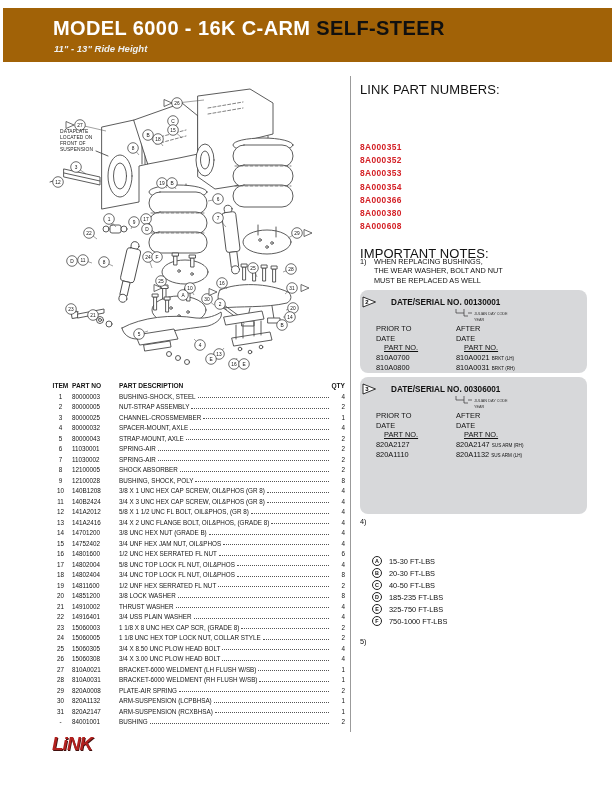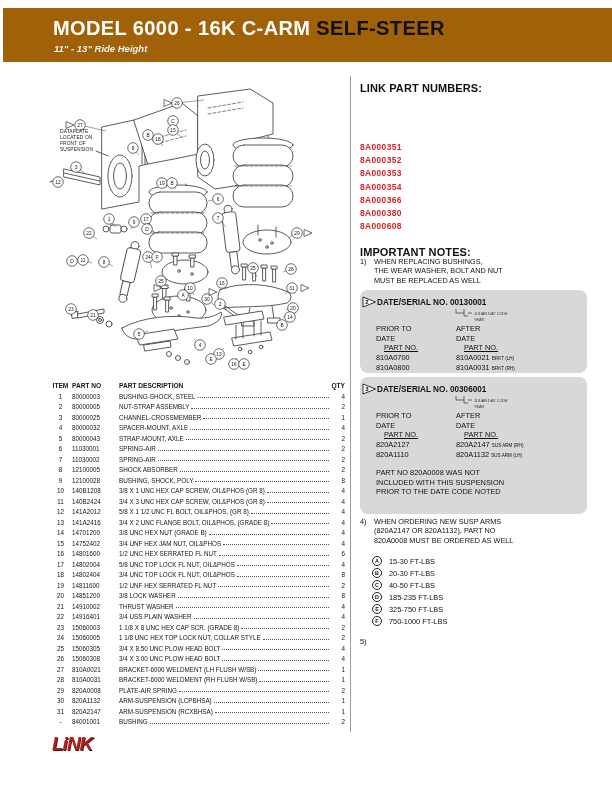--- a/index.html
+++ b/index.html
@@ -30,27 +30,27 @@
   .phead{font-weight:bold;font-size:6.6px;height:13px;}
   .c-item{width:17px;text-align:center;flex:none;}
   .c-part{width:47px;padding-left:3px;flex:none;}
   .c-desc{white-space:nowrap;}
   .leader{flex:1;border-bottom:1px dotted #555;margin:0 2px 1.5px 2px;min-width:3px;}
   .leader.none{border-bottom:none;}
   .c-qty{width:14px;text-align:right;flex:none;}
   
   .right-col{position:absolute;left:360px;top:80px;width:227px;height:660px;}
   .rc{position:absolute;left:0;}
-  .lbl{font-size:11px;font-weight:bold;letter-spacing:.1px;}
+  .lbl{font-size:13px;font-weight:normal;letter-spacing:.1px;}
   .pn-list div{color:#d42127;font-weight:bold;font-size:8.4px;line-height:13.2px;letter-spacing:.4px;}
   .note{display:flex;gap:4px;font-size:7.3px;line-height:9.3px;}
   .nnum{flex:none;width:10px;}
   .ml{white-space:pre-line;}
   .dbox{position:absolute;left:0;width:227px;background:#d7d8da;border-radius:8px;padding:6px 0 0 0;box-sizing:border-box;}
-  .dbox-title{display:flex;align-items:center;gap:0;margin-left:2px;font-size:8.2px;font-weight:bold;}
+  .dbox-title{display:flex;align-items:center;gap:14px;margin-left:2px;font-size:8.2px;font-weight:bold;}
   .flagsvg{flex:none;}
   .julian{margin-left:90px;display:block;}
   .jline{stroke:#333;stroke-width:0.7;fill:none;}
   .jtext{font-size:3.8px;fill:#333;font-family:"Liberation Sans",sans-serif;}
   .dbox-grid{display:grid;grid-template-columns:80px auto;margin:2px 0 0 16px;font-size:7.4px;line-height:9.6px;}
   .dgh{}
   .u{text-decoration:underline;padding-left:8px;}
   .sfx{font-size:4.6px;letter-spacing:0;}
   .dbox-note{margin:7px 0 0 16px;font-size:7.4px;line-height:9.6px;}
   .trow{display:flex;align-items:center;gap:7px;height:12px;margin-left:12px;}
@@ -641,30 +641,24 @@
           <span class="dgh">AFTER</span>
         <span class="dgh">DATE</span>
           <span class="dgh">DATE</span>
         <span class="dgh u">PART NO.</span>
           <span class="dgh u">PART NO.</span>
         <span class="dgv">820A2127</span>
         <span class="dgv"><span>820A2147</span> <span class="sfx">SUS ARM (RH)</span></span>
         <span class="dgv">820A1110</span>
         <span class="dgv"><span>820A1132</span> <span class="sfx">SUS ARM (LH)</span></span>
       </div>
-      <div class="dbox-note ml">PART NO 820A0008 WAS NOT
-INCLUDED WITH THIS SUSPENSION
-PRIOR TO THE DATE CODE NOTED</div>
     </div>
 
     <div class="rc note" style="top:437px;width:222px;">
       <span class="nnum">4)</span>
-      <span class="ntext ml">WHEN ORDERING NEW SUSP ARMS
-(820A2147 OR 820A1132), PART NO
-820A0008 MUST BE ORDERED AS WELL</span>
     </div>
 
     <div class="rc" style="top:475px;" id="torque-list">
       <div class="trow">
           <span class="tletter">A</span>
           <span class="tval">15-30 FT-LBS</span>
         </div>
       <div class="trow">
           <span class="tletter">B</span>
           <span class="tval">20-30 FT-LBS</span>

